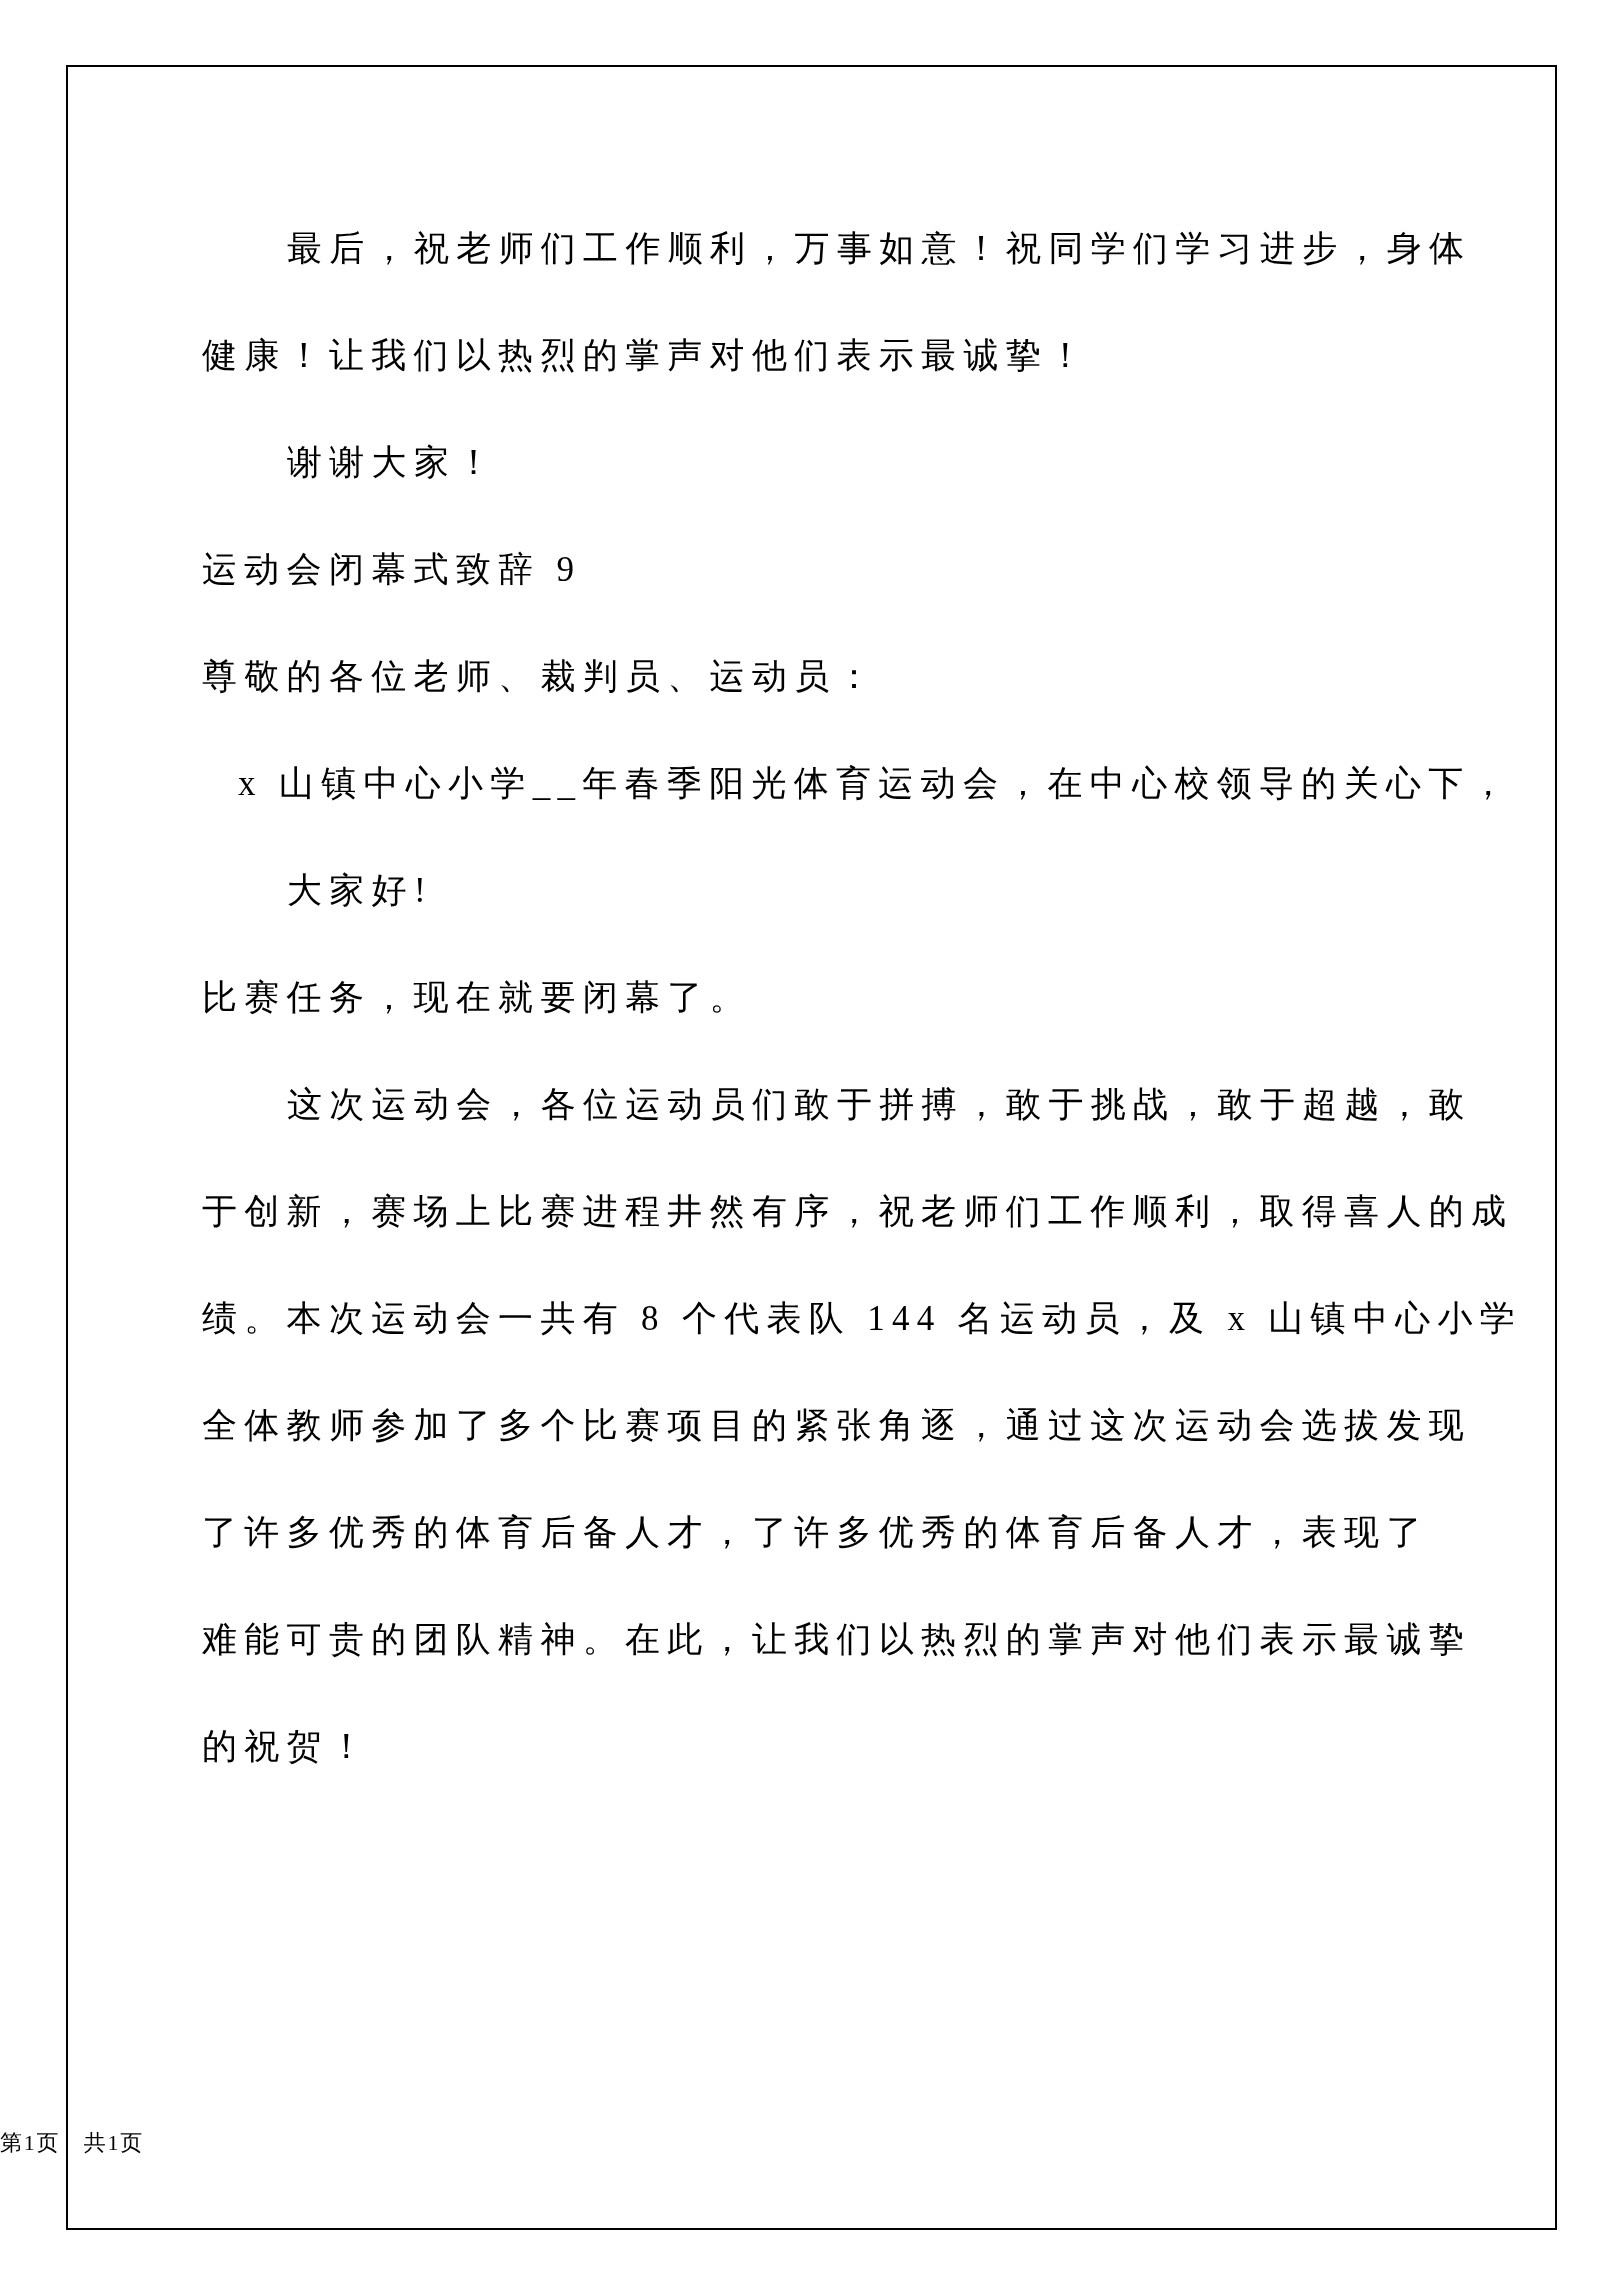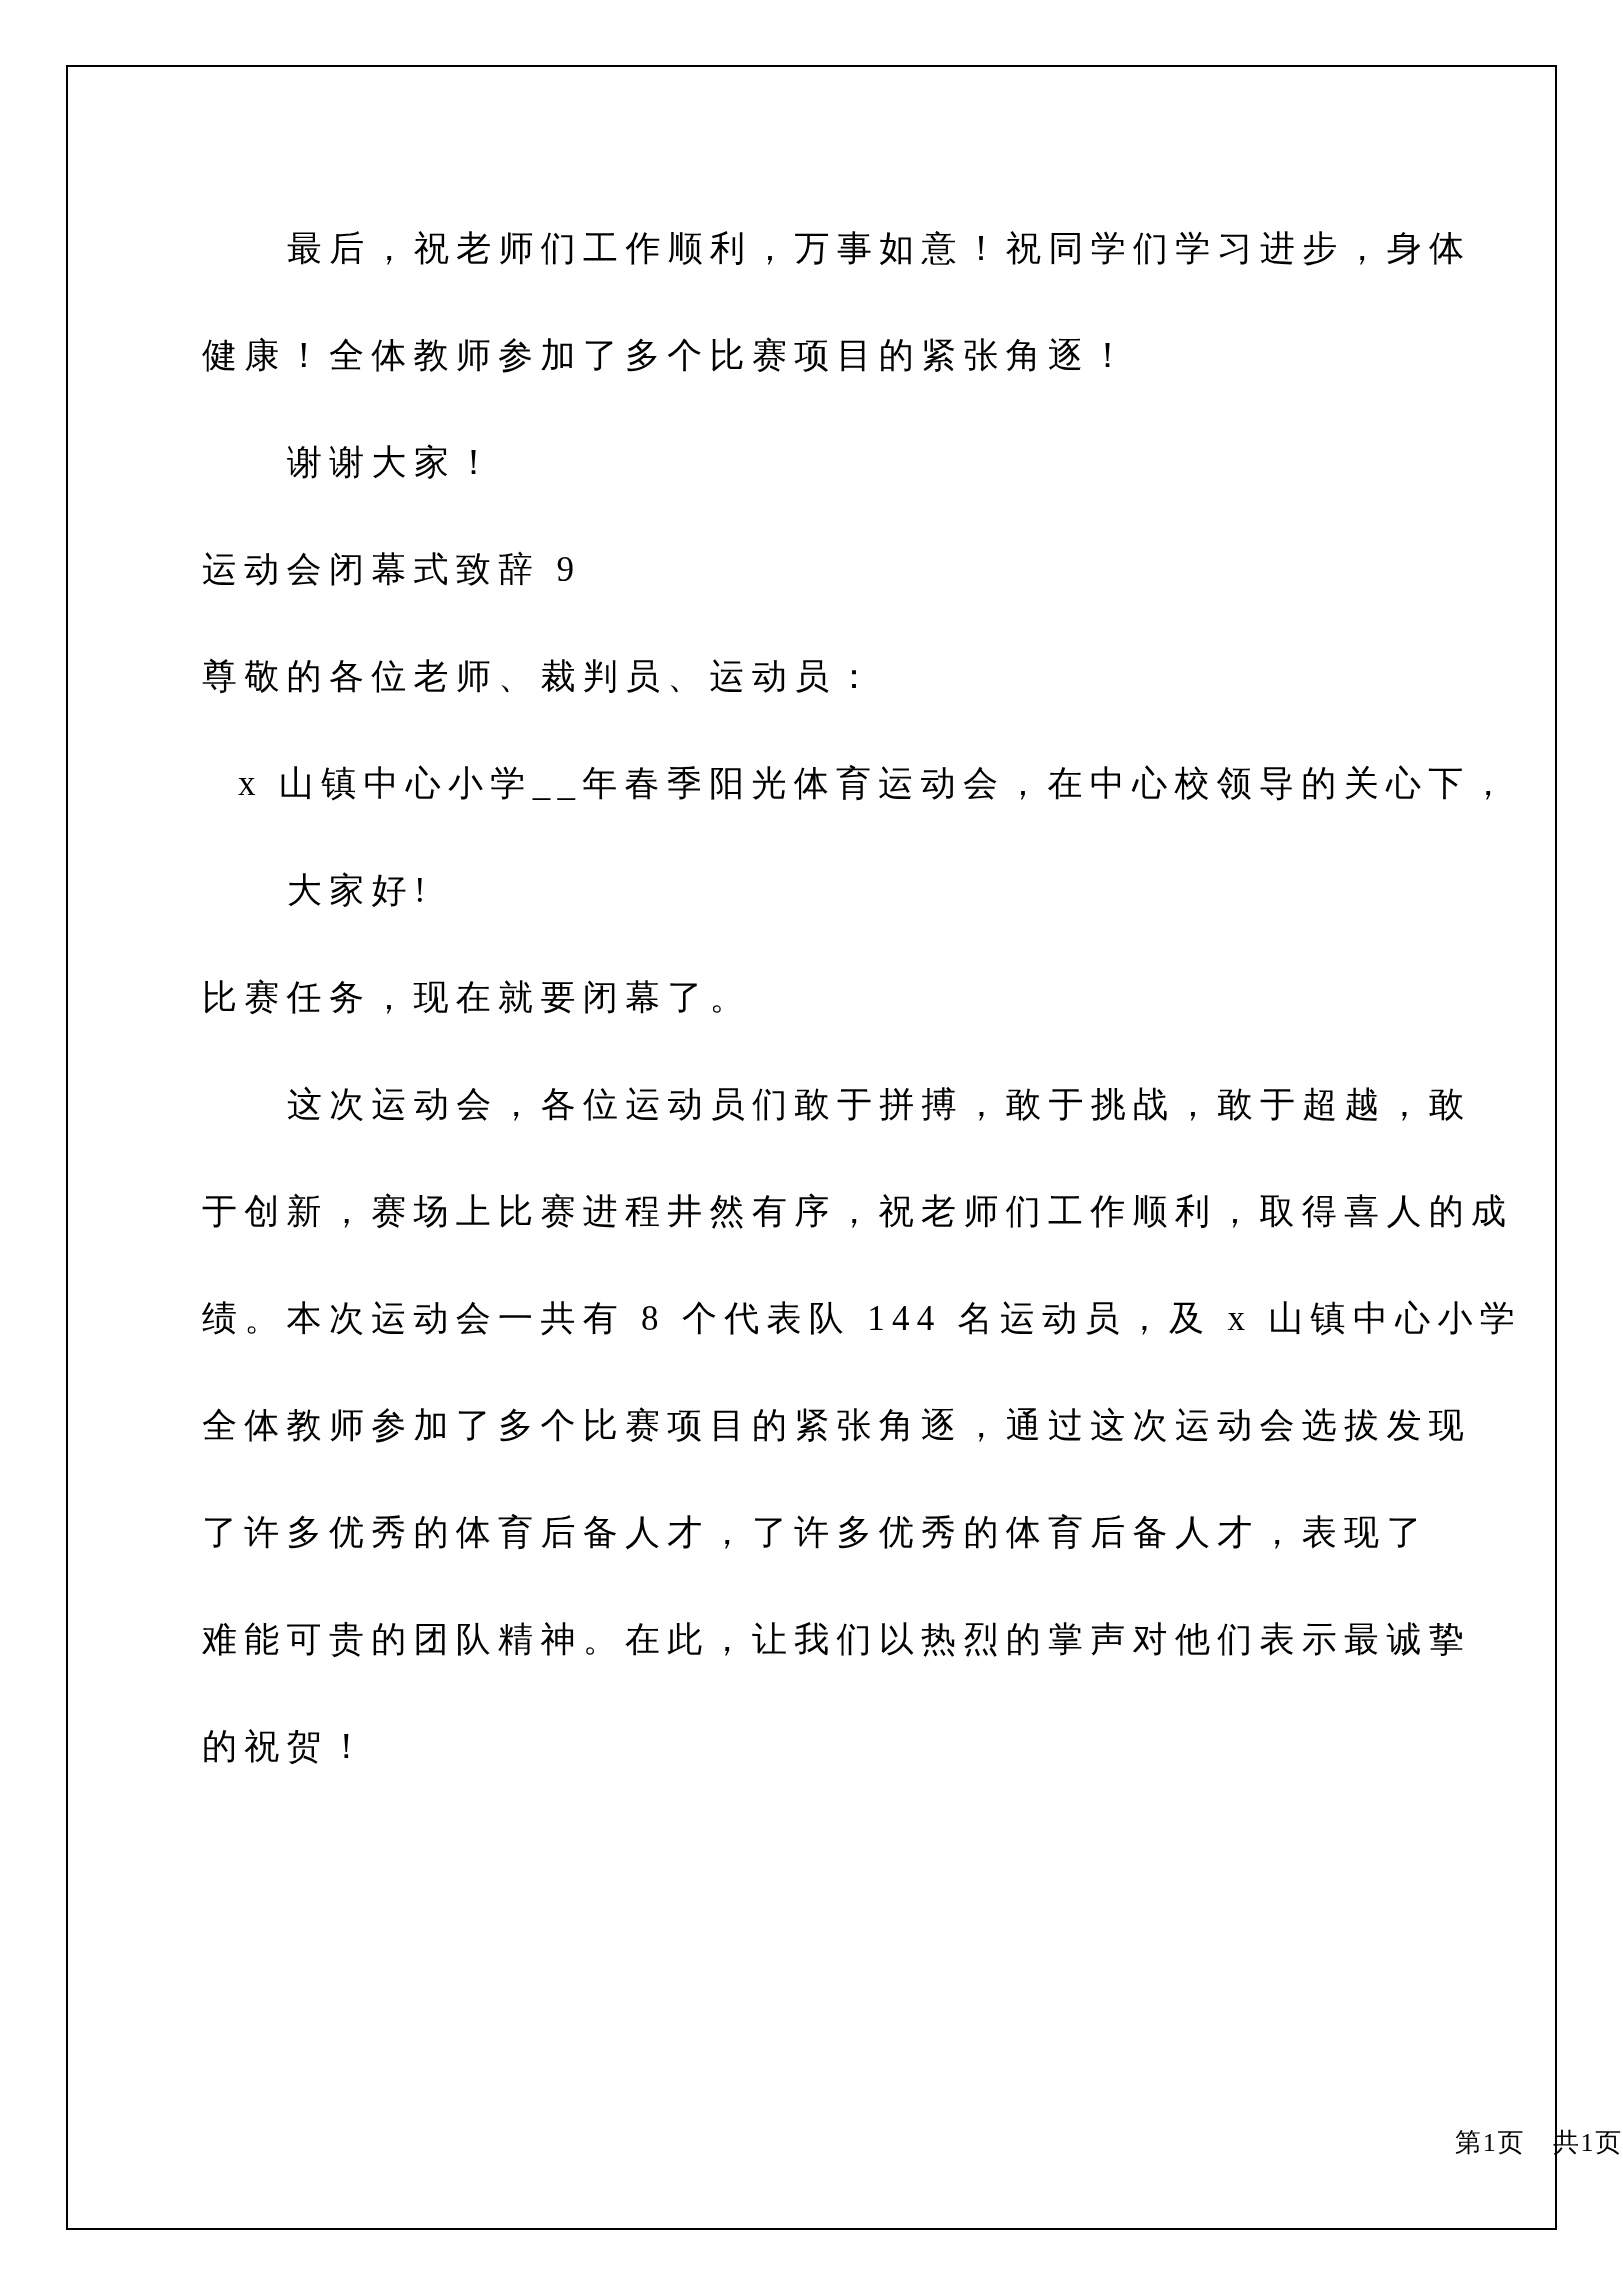--- a/index.html
+++ b/index.html
@@ -44,34 +44,34 @@
   .indent-0 { padding-left: 0; }
   .indent-1 { padding-left: 36px; }
   .indent-2 { padding-left: 85px; }
   .page-footer {
     position: absolute;
     left: 0;
     top: 2127px;
     width: 1623px;
     height: 31px;
     line-height: 31px;
-    text-align: right;
-    font-size: 26px;
+    text-align: left;
+    font-size: 22px;
     letter-spacing: 1.7px;
     color: #000000;
   }
 </style>
 </head>
 <body>
 
 <div class="page">
   <div class="page-border"></div>
   <div class="text-block">
       <div class="text-line indent-2">最后，祝老师们工作顺利，万事如意！祝同学们学习进步，身体</div>
-      <div class="text-line indent-0">健康！全体教师参加了多个比赛项目的紧张角逐！</div>
+      <div class="text-line indent-0">健康！让我们以热烈的掌声对他们表示最诚挚！</div>
       <div class="text-line indent-2">谢谢大家！</div>
       <div class="text-line indent-0">运动会闭幕式致辞 9</div>
       <div class="text-line indent-0">尊敬的各位老师、裁判员、运动员：</div>
       <div class="text-line indent-1">x 山镇中心小学__年春季阳光体育运动会，在中心校领导的关心下，</div>
       <div class="text-line indent-2">大家好!</div>
       <div class="text-line indent-0">比赛任务，现在就要闭幕了。</div>
       <div class="text-line indent-2">这次运动会，各位运动员们敢于拼搏，敢于挑战，敢于超越，敢</div>
       <div class="text-line indent-0">于创新，赛场上比赛进程井然有序，祝老师们工作顺利，取得喜人的成</div>
       <div class="text-line indent-0">绩。本次运动会一共有 8 个代表队 144 名运动员，及 x 山镇中心小学</div>
       <div class="text-line indent-0">全体教师参加了多个比赛项目的紧张角逐，通过这次运动会选拔发现</div>

